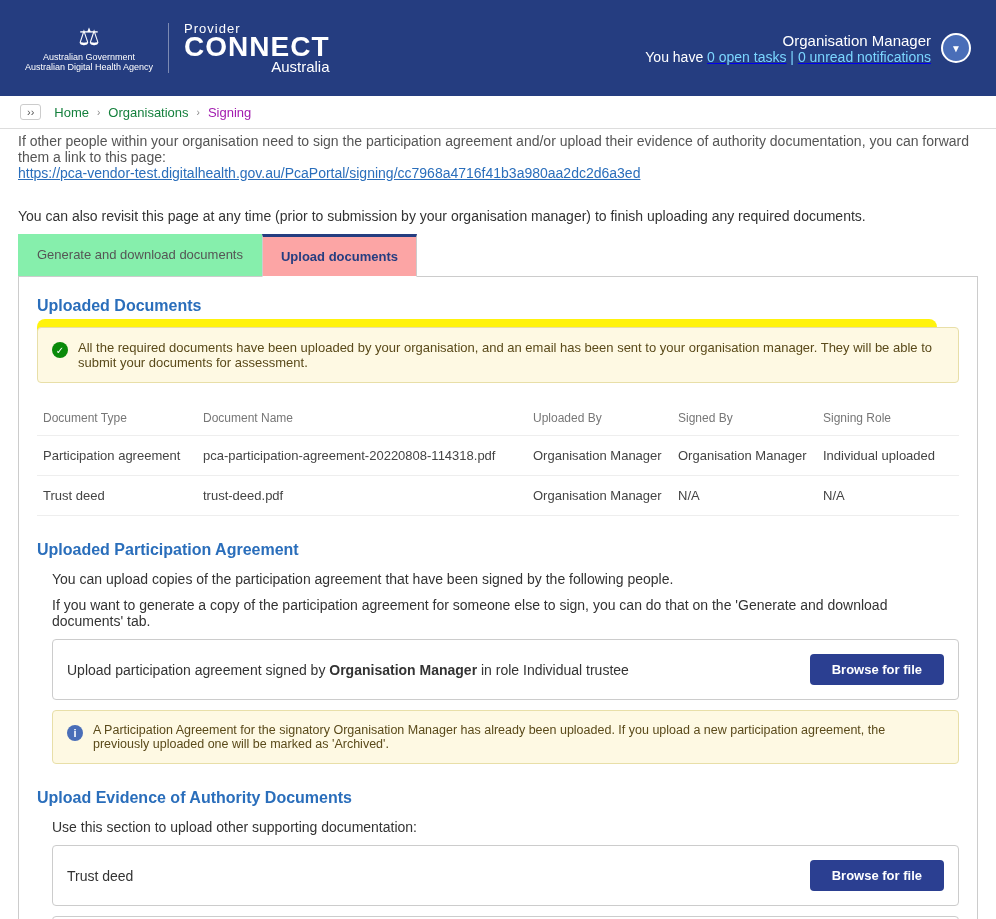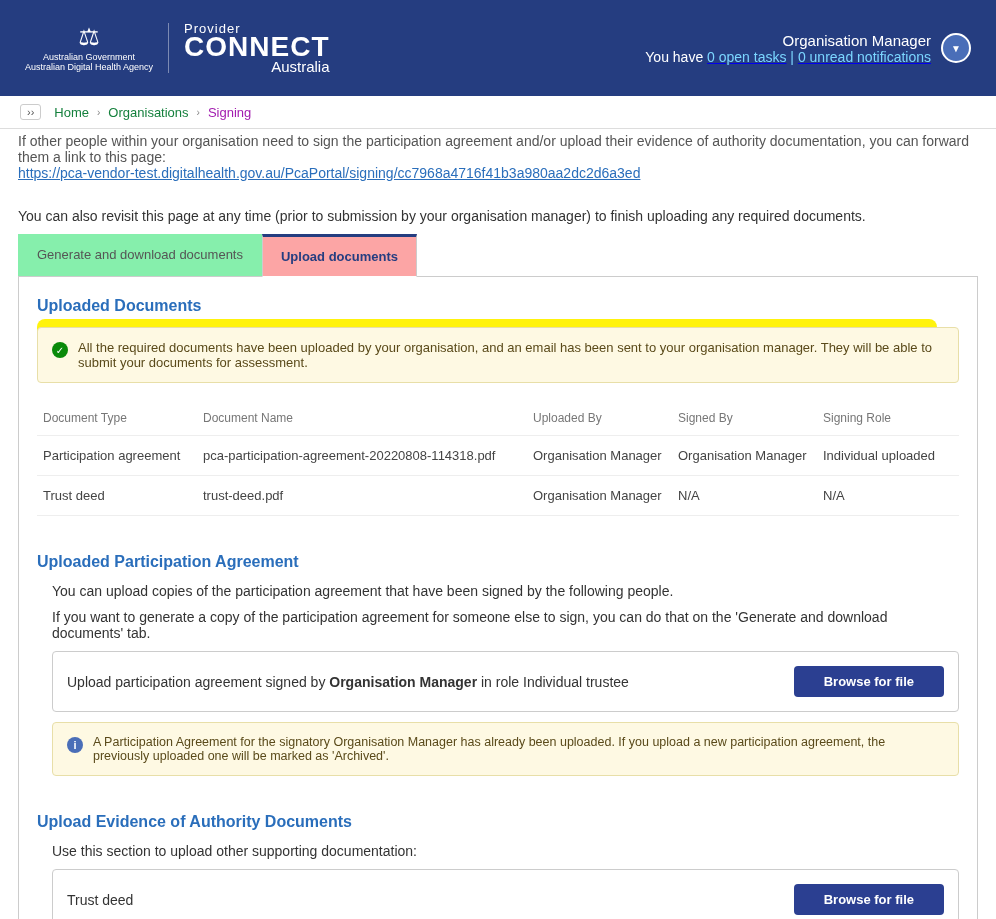--- a/index.html
+++ b/index.html
@@ -46,27 +46,27 @@
   .info-box .icon-info { width:16px; height:16px; border-radius:50%; background:#4a6eb8; color:#fff; font-size:11px; display:flex; align-items:center; justify-content:center; flex-shrink:0; margin-top:2px; font-weight:bold;}
   .info-box .msg { font-size:13px; color:#5a4a1a;}
   .highlight-wrap { position:relative; }
   .highlight { position:absolute; background:#fff200; opacity:0.95; z-index:0; border-radius:8px;}
   .info-box .content-over { position:relative; z-index:1; display:flex; gap:10px;}
   
   table.docs { width:100%; border-collapse:collapse; margin-top:18px; font-size:13px;}
   table.docs th { text-align:left; font-weight:normal; color:#777; font-size:12px; padding:10px 6px; border-bottom:1px solid #eee;}
   table.docs td { padding:12px 6px; border-bottom:1px solid #eee; color:#444;}
   
-  .sub-section { margin-top:37px;}
+  .sub-section { margin-top:25px;}
   .desc { font-size:14px; color:#333; margin:10px 0 10px 15px;}
   
   .upload-row { border:1px solid #ccc; border-radius:4px; padding:14px 14px; margin:10px 0 10px 15px; display:flex; justify-content:space-between; align-items:center;}
   .upload-row .label { font-size:14px; color:#333;}
   .upload-row .label strong { font-weight:600;}
-  .btn-primary { background:#2b3f91; color:#fff; border:none; border-radius:4px; padding:8px 30px; font-size:13px; font-weight:600; cursor:pointer;}
+  .btn-primary { background:#2b3f91; color:#fff; border:none; border-radius:4px; padding:8px 22px; font-size:13px; font-weight:600; cursor:pointer;}
   
   .info-small { margin:10px 0 0 15px;}
   .info-small .msg { font-size:12.5px; color:#5a4a1a;}
 </style>
 </head>
 <body>
 
 <div class="header">
   <div class="header-left">
     <div class="logo-block">

